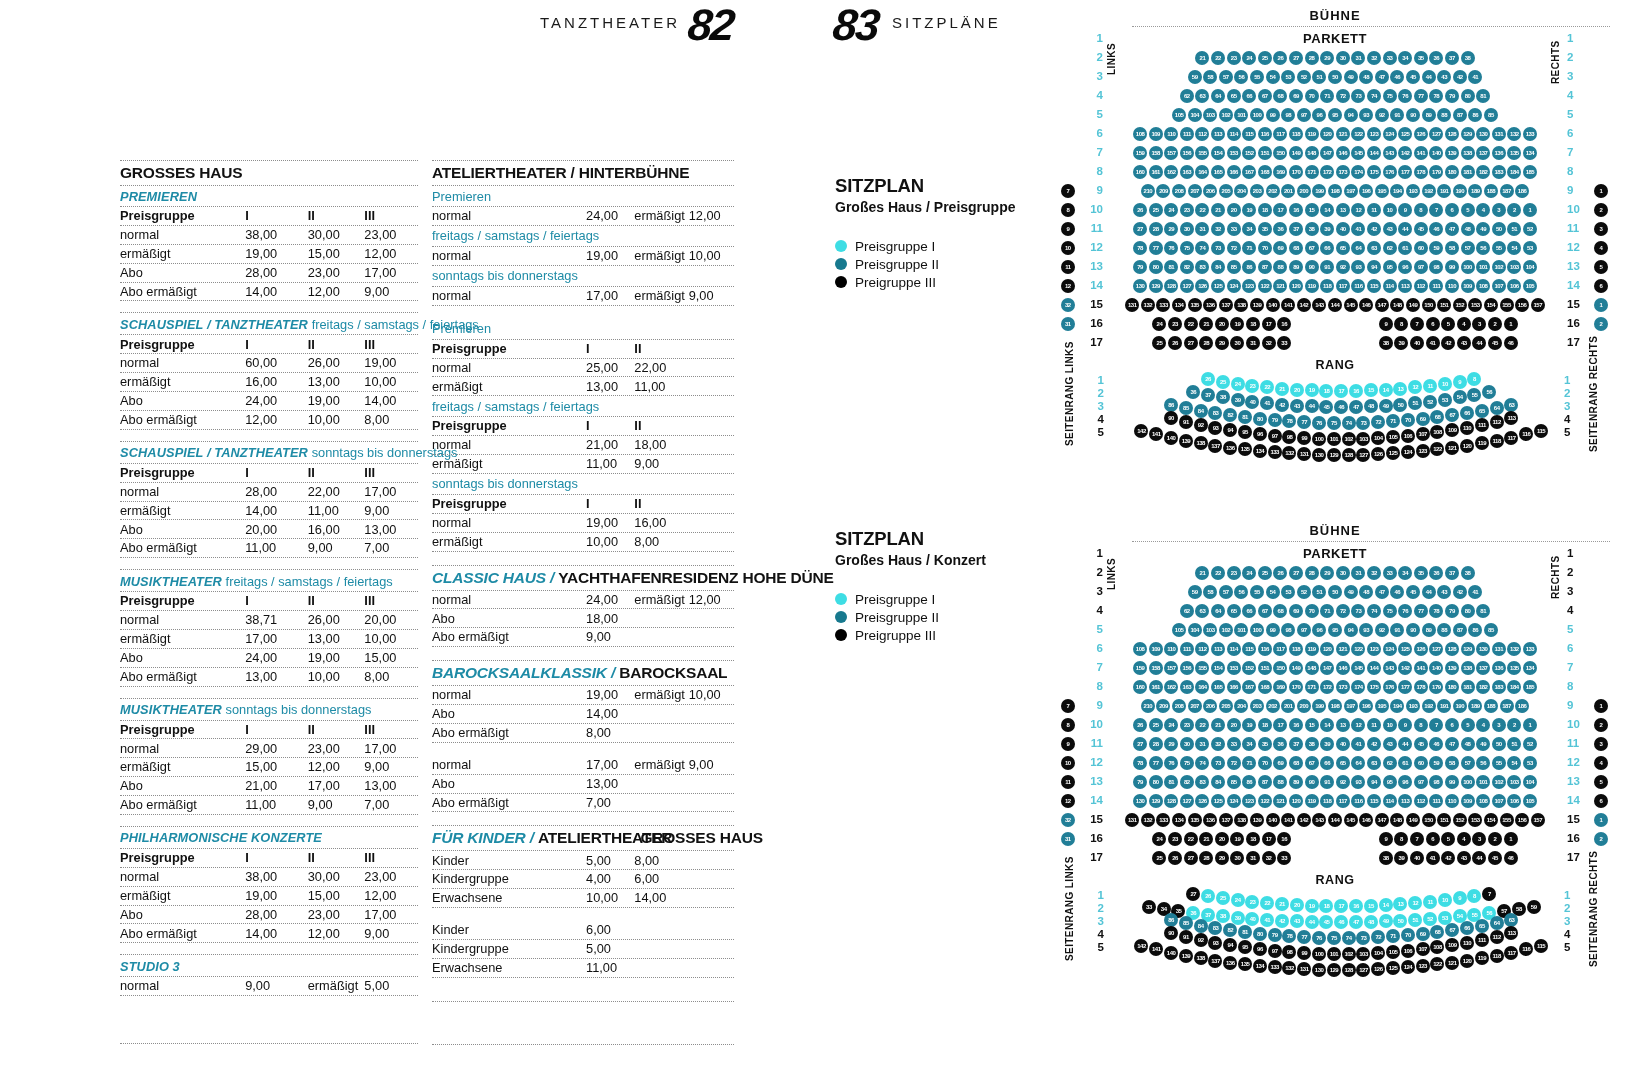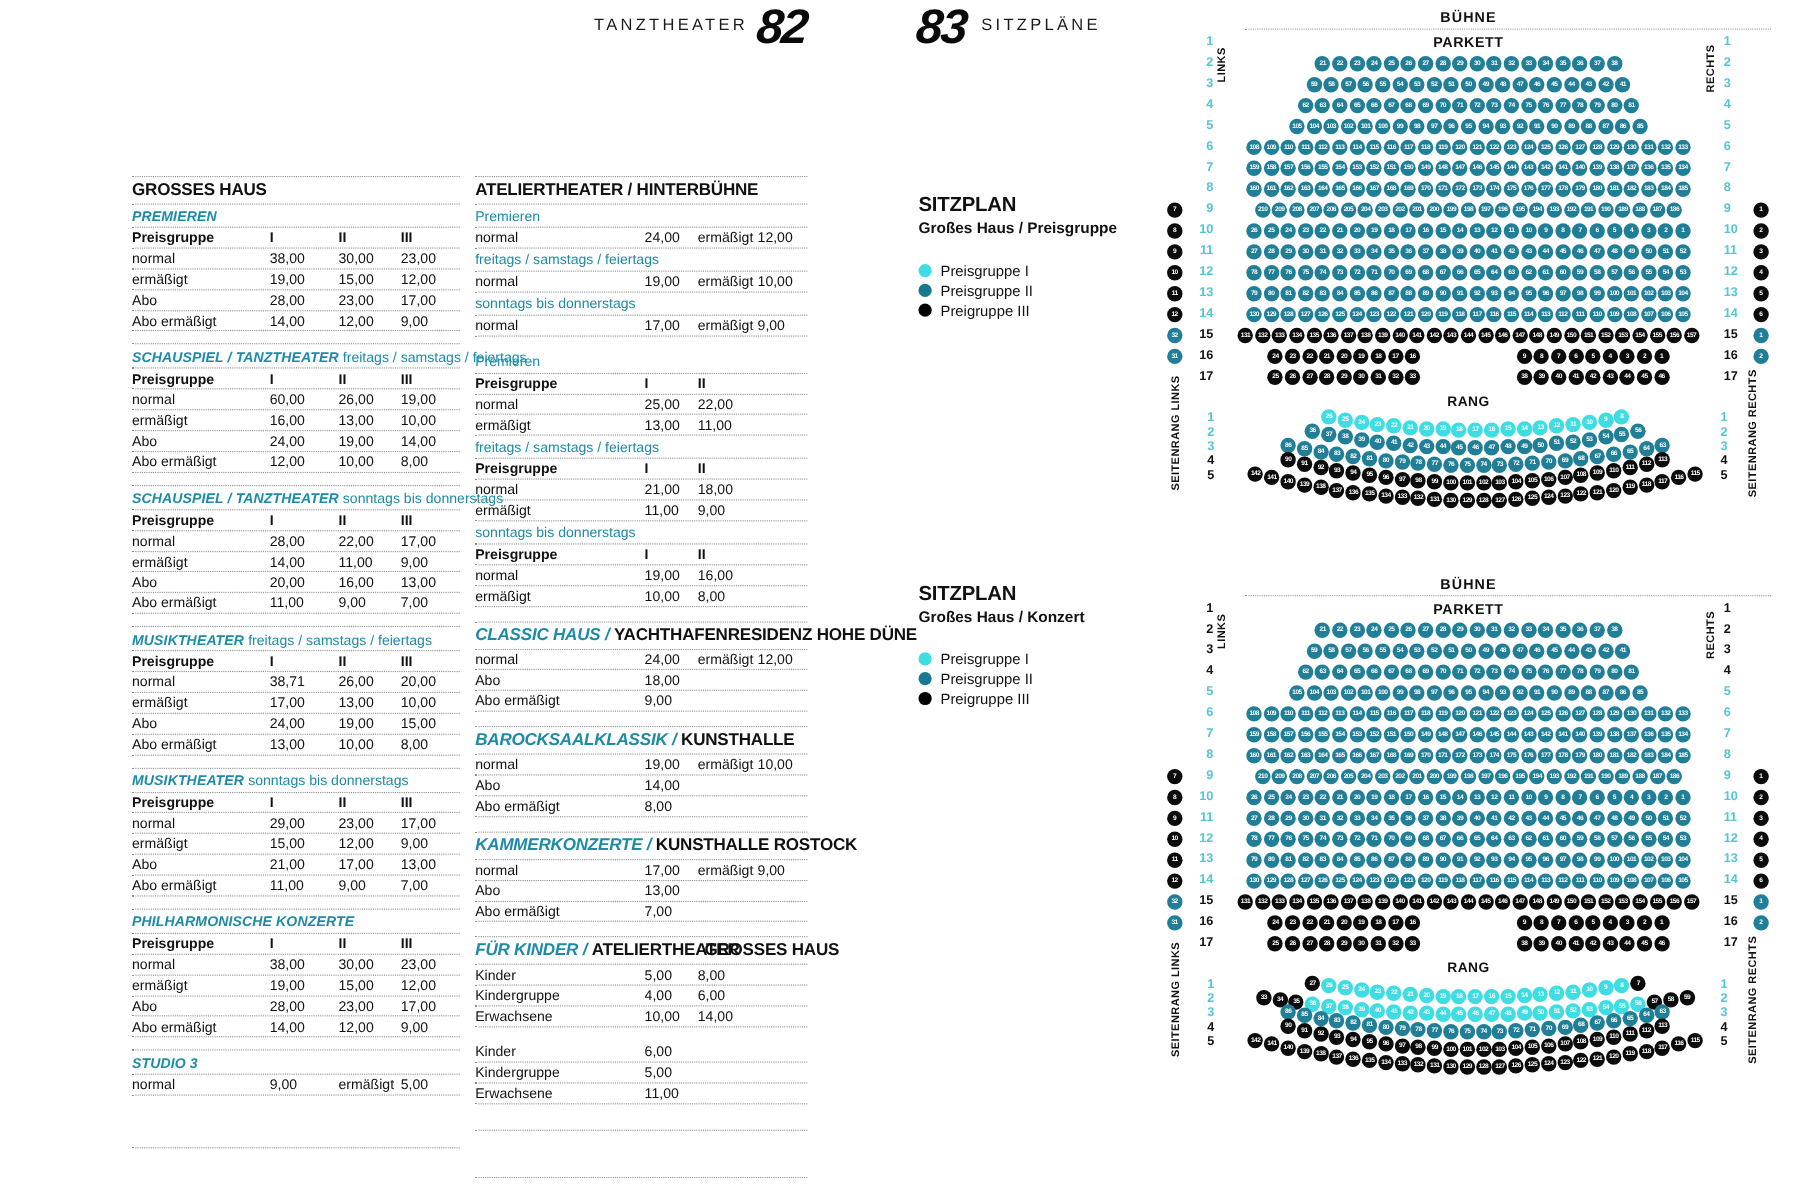--- a/index.html
+++ b/index.html
@@ -364,42 +364,41 @@
           <div class="pc c3"></div>
         </div>
         <div class="prow g-mid">
           <div class="pc c0">Abo ermäßigt</div>
           <div class="pc c1">9,00</div>
           <div class="pc c2"></div>
           <div class="pc c3"></div>
         </div>
       </div>
       <div class="sec">
-        <div class="sec-title g-mid"><span><span class="t-accent">BAROCKSAALKLASSIK / </span><span>KUNSTHALLE</span></span></div>
+        <div class="sec-title g-mid"><span><span class="t-accent">BAROCKSAALKLASSIK / </span><span>BAROCKSAAL</span></span></div>
         <div class="prow g-mid">
           <div class="pc c0">normal</div>
           <div class="pc c1">19,00</div>
           <div class="pc c2">ermäßigt</div>
           <div class="pc c3">10,00</div>
         </div>
         <div class="prow g-mid">
           <div class="pc c0">Abo</div>
           <div class="pc c1">14,00</div>
           <div class="pc c2"></div>
           <div class="pc c3"></div>
         </div>
         <div class="prow g-mid">
           <div class="pc c0">Abo ermäßigt</div>
           <div class="pc c1">8,00</div>
           <div class="pc c2"></div>
           <div class="pc c3"></div>
         </div>
       </div>
       <div class="sec">
-        <div class="sec-title g-mid"><span><span class="t-accent">KAMMERKONZERTE / </span><span>KUNSTHALLE ROSTOCK</span></span></div>
         <div class="prow g-mid">
           <div class="pc c0">normal</div>
           <div class="pc c1">17,00</div>
           <div class="pc c2">ermäßigt</div>
           <div class="pc c3">9,00</div>
         </div>
         <div class="prow g-mid">
           <div class="pc c0">Abo</div>
           <div class="pc c1">13,00</div>
           <div class="pc c2"></div>

